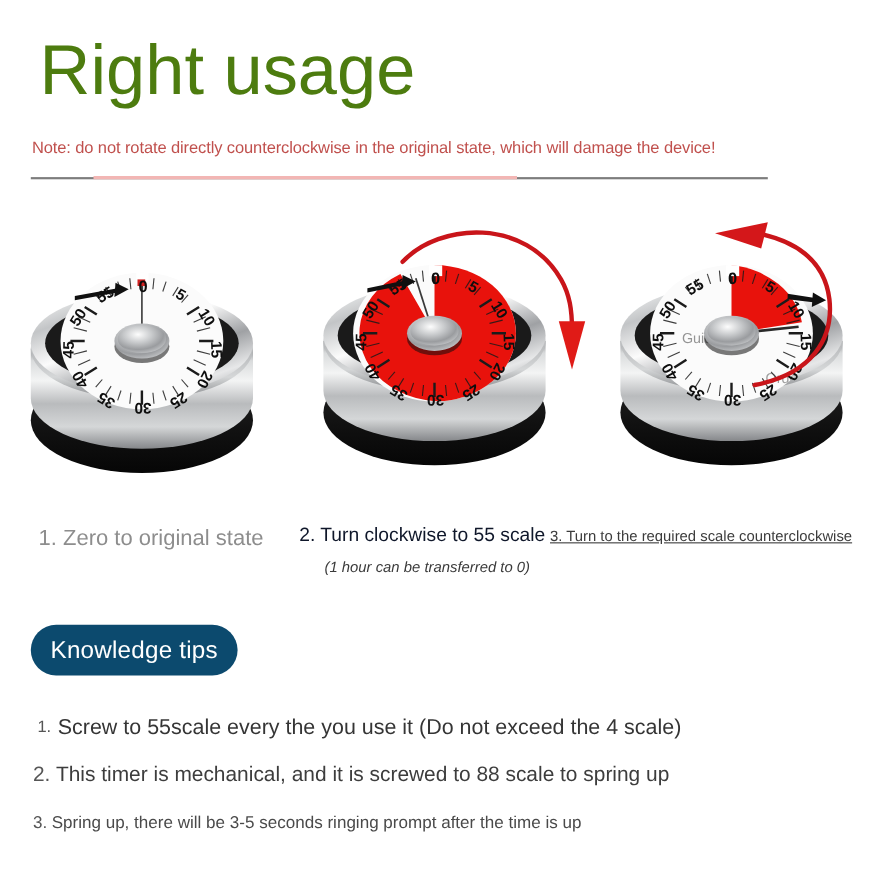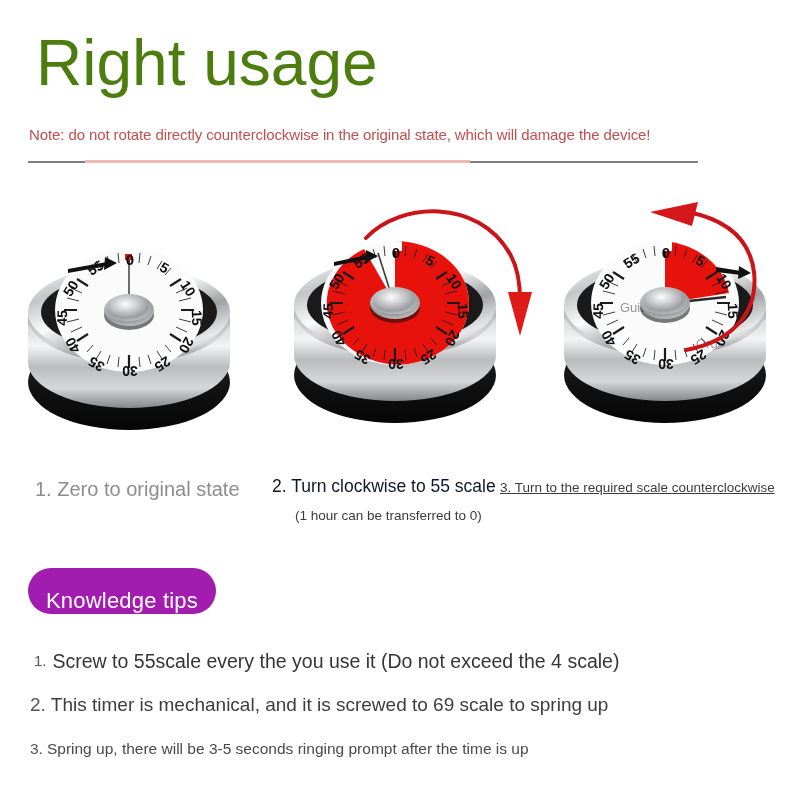--- a/index.html
+++ b/index.html
@@ -81,42 +81,43 @@
     left: 272px;
     top: 476px;
     font-size: 17.5px;
     color: #0f172a;
   }
   #caption-2-sub {
     left: 295px;
     top: 508px;
     font-size: 13.5px;
     color: #3a3a3a;
+    font-style: italic;
   }
   #caption-3 {
     left: 500px;
     top: 480px;
     font-size: 13.5px;
     color: #3c3c3c;
     text-decoration: underline;
   }
 
   
   #tips-badge {
     position: absolute;
     left: 28px;
     top: 568px;
     width: 188px;
     height: 46px;
     border-radius: 23px;
-    background: #a21caf;
+    background: #0c4a6e;
     color: #ffffff;
     font-size: 22px;
     display: flex;
-    align-items: flex-end;
+    align-items: center;
     justify-content: center;
     letter-spacing: 0.2px;
   }
 
   
   .tip {
     position: absolute;
     white-space: nowrap;
     color: #353535;
   }
@@ -501,17 +502,17 @@
 <div class="caption" id="caption-3">3. Turn to the required scale counterclockwise</div>
 
 <div id="tips-badge">
   <span>Knowledge tips</span>
 </div>
 
 <div class="tip" id="tip-1">
   <span class="tip-num">1.</span><span>Screw to 55scale every the you use it  (Do not exceed the 4 scale)</span>
 </div>
 <div class="tip" id="tip-2">
-  <span class="tip-num">2.</span><span>This timer is mechanical, and it is screwed to 69 scale to spring up</span>
+  <span class="tip-num">2.</span><span>This timer is mechanical, and it is screwed to 88 scale to spring up</span>
 </div>
 <div class="tip" id="tip-3">
   <span class="tip-num">3.</span><span>Spring up, there will be 3-5 seconds ringing prompt after the time is up</span>
 </div>
 
 </body></html>

